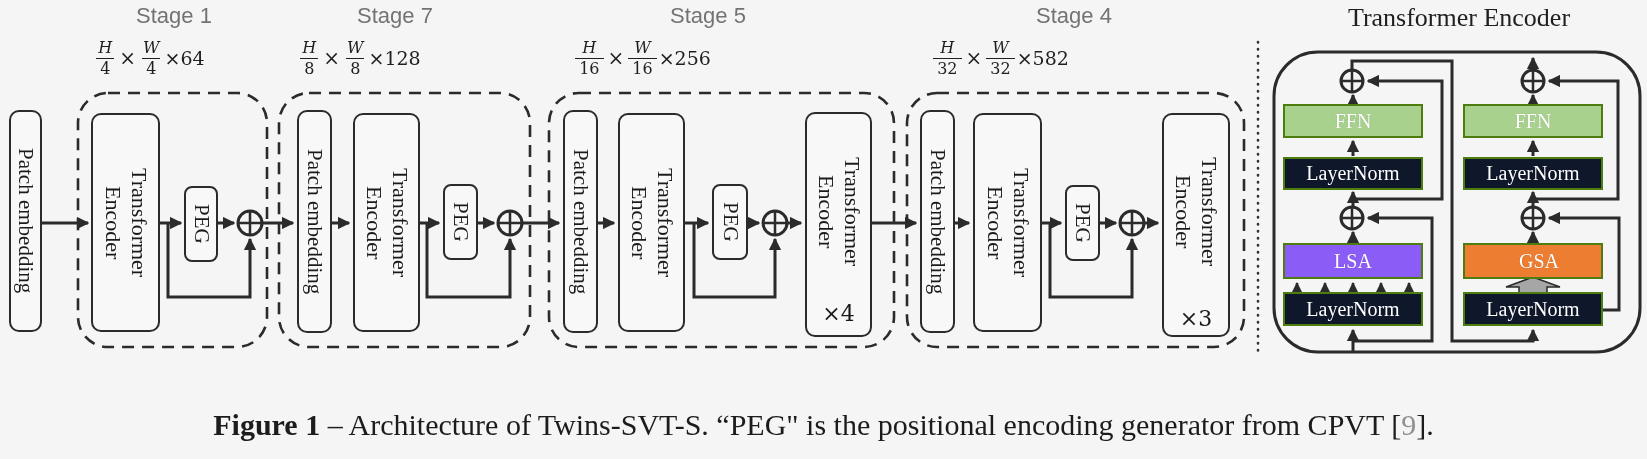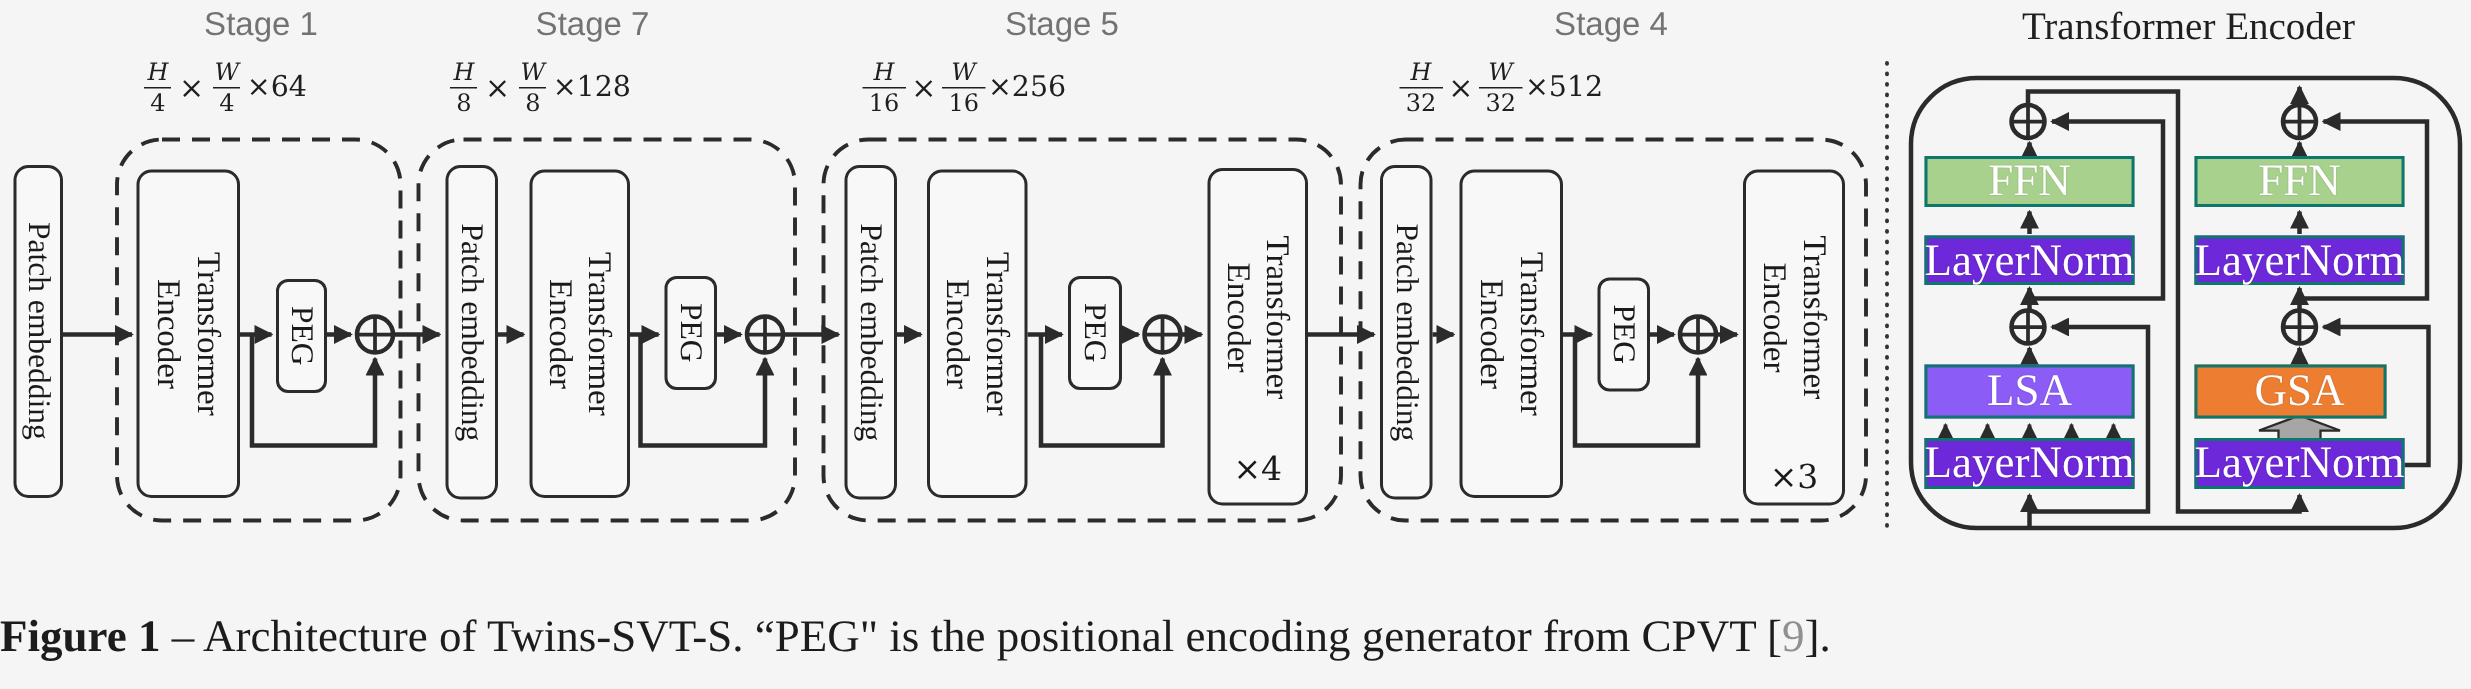--- a/index.html
+++ b/index.html
@@ -18,28 +18,28 @@
   .vbox{position:absolute;box-sizing:border-box;border:2.5px solid #2b2b2b;border-radius:10px;
     background:#f8f8f8;display:flex;align-items:center;justify-content:center;z-index:2;}
   .vtext{writing-mode:vertical-rl;text-orientation:mixed;white-space:pre-line;text-align:center;
     font-family:"Liberation Serif",serif;font-size:21px;line-height:1.2;color:#1a1a1a;}
   .te .vtext{font-size:22px;}
   .pegbox{border-radius:8px;}
   .mult{position:absolute;z-index:3;text-align:center;font-size:22px;color:#1a1a1a;
     font-family:"DejaVu Serif",serif;}
   .panel-title{position:absolute;top:3px;height:30px;z-index:2;text-align:center;
     font-size:26px;color:#1f1f1f;font-family:"Liberation Serif",serif;}
-  .pbox{position:absolute;box-sizing:border-box;border:2px solid #0f766e;z-index:2;
-    display:flex;align-items:center;justify-content:center;font-size:30px;color:#ffffff;
+  .pbox{position:absolute;box-sizing:border-box;border:2px solid #4d7c0f;z-index:2;
+    display:flex;align-items:center;justify-content:center;font-size:20px;color:#ffffff;
     font-family:"Liberation Serif",serif;text-shadow:0 0 1px rgba(0,0,0,0.25);}
   .ffn{background:#a9d18e;}
-  .lnorm{background:#6d28d9;}
+  .lnorm{background:#0f172a;}
   .lsa{background:#8b5cf6;}
   .gsa{background:#ed7d31;}
-  .caption{position:absolute;left:0;top:408px;width:1647px;z-index:2;
+  .caption{position:absolute;left:0;top:408px;width:1647px;z-index:2;text-align:center;
     font-size:30px;color:#1c1c1c;font-family:"Liberation Serif",serif;}
   .cap-bold{font-weight:bold;}
   .cap-ref{color:#909090;}
 </style>
 </head>
 <body>
 
 <div id="canvas">
 
   <svg id="wires" width="1647" height="459" viewBox="0 0 1647 459">
@@ -200,21 +200,21 @@
   <div class="dim" style="left:901px;width:200px;">
     <span class="frac">
         <span class="num">H</span>
         <span class="den">32</span>
       </span>
     <span class="times">×</span>
     <span class="frac">
         <span class="num">W</span>
         <span class="den">32</span>
       </span>
-    <span class="chan">×512</span>
+    <span class="chan">×582</span>
   </div>
 
   <div class="vbox" style="left:9px;top:110px;width:33px;height:222px;">
     <span class="vtext">Patch embedding</span>
   </div>
 
   <div class="vbox te" style="left:91px;top:113px;width:69px;height:219px;">
     <span class="vtext">Transformer
 Encoder</span>
   </div>
@@ -267,18 +267,18 @@
 
   <div class="panel-title" style="left:1309px;width:300px;">Transformer Encoder</div>
 
   <div class="pbox ffn" style="left:1283px;top:104px;width:140px;height:34px;">FFN</div>
   <div class="pbox lnorm" style="left:1283px;top:157px;width:140px;height:33px;">LayerNorm</div>
   <div class="pbox lsa" style="left:1283px;top:243px;width:140px;height:36px;">LSA</div>
   <div class="pbox lnorm" style="left:1283px;top:292px;width:140px;height:34px;">LayerNorm</div>
 
   <div class="pbox ffn" style="left:1463px;top:104px;width:140px;height:34px;">FFN</div>
   <div class="pbox lnorm" style="left:1463px;top:157px;width:140px;height:33px;">LayerNorm</div>
-  <div class="pbox gsa" style="left:1463px;top:243px;width:128px;height:36px;padding-left:12px;">GSA</div>
+  <div class="pbox gsa" style="left:1463px;top:243px;width:140px;height:36px;padding-left:12px;">GSA</div>
   <div class="pbox lnorm" style="left:1463px;top:292px;width:140px;height:34px;">LayerNorm</div>
 
   <div class="caption"><span class="cap-bold">Figure 1</span><span> – Architecture of Twins-SVT-S. “PEG" is the positional encoding generator from CPVT [</span><span class="cap-ref">9</span><span>].</span></div>
 
 </div>
 
 </body></html>

